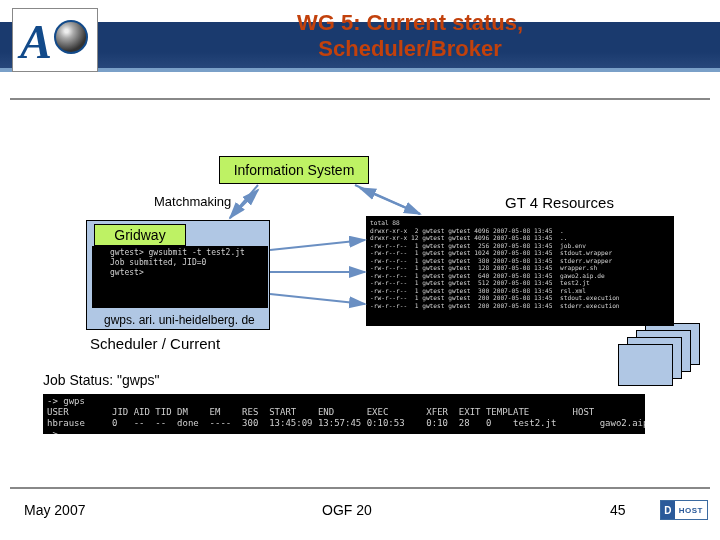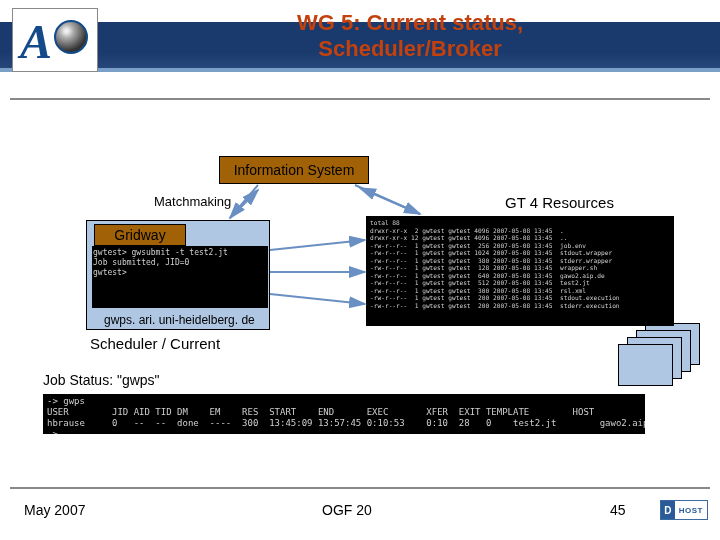--- a/index.html
+++ b/index.html
@@ -57,21 +57,21 @@
   .hr1 { position:absolute; top: 98px; left:10px; width:700px; height:2px; background:#888; }
   .hr2 { position:absolute; top: 487px; left:10px; width:700px; height:2px; background:#888; }
 
   
   .box {
     position:absolute;
     border: 1.5px solid #000;
     text-align:center;
     display:flex; align-items:center; justify-content:center;
     font: 14px Arial;
-    background:#a16207;
+    background:#bef264;
   }
   .info-sys   { top:156px; left:219px; width:150px; height:28px; }
   .matchmaking{ position:absolute; top:194px; left:154px; font:13px Arial; }
   .gt4        { position:absolute; top:194px; left:505px; font:15px Arial; }
   .outer1     { top:220px; left:86px;  width:184px; height:110px; background:#b0c7e4; }
   .gridway    { top:224px; left:94px;  width:92px; height:22px; font:14px Arial; z-index:2; }
   .hydra      { position:absolute; top:313px; left:104px; font:12px Arial; z-index:2; }
   .labelSB    { position:absolute; top:335px; left:90px;  font:15px Arial; }
 
   
@@ -89,21 +89,21 @@
   .rs1{ top:323px; left:645px; }
   .rs2{ top:330px; left:636px; }
   .rs3{ top:337px; left:627px; }
   .rs4{ top:344px; left:618px; }
 
   
   .term-small {
     position:absolute; top:246px; left:92px; width:176px; height:62px;
     background:#000; color:#cfcfcf;
     font: 8px/10px Menlo, Consolas, monospace;
-    padding:2px 1px; white-space:pre; overflow:hidden;
+    padding:2px 18px; white-space:pre; overflow:hidden;
   }
 
   
   .arrow { position:absolute; pointer-events:none; }
 
   .jobstatus { position:absolute; top:372px; left:43px; font:14px Arial; }
   .term-row {
     position:absolute; top:394px; left:43px; width:602px; height:40px;
     background:#000; color:#cfcfcf;
     font: 9px/11px Menlo, Consolas, monospace;

